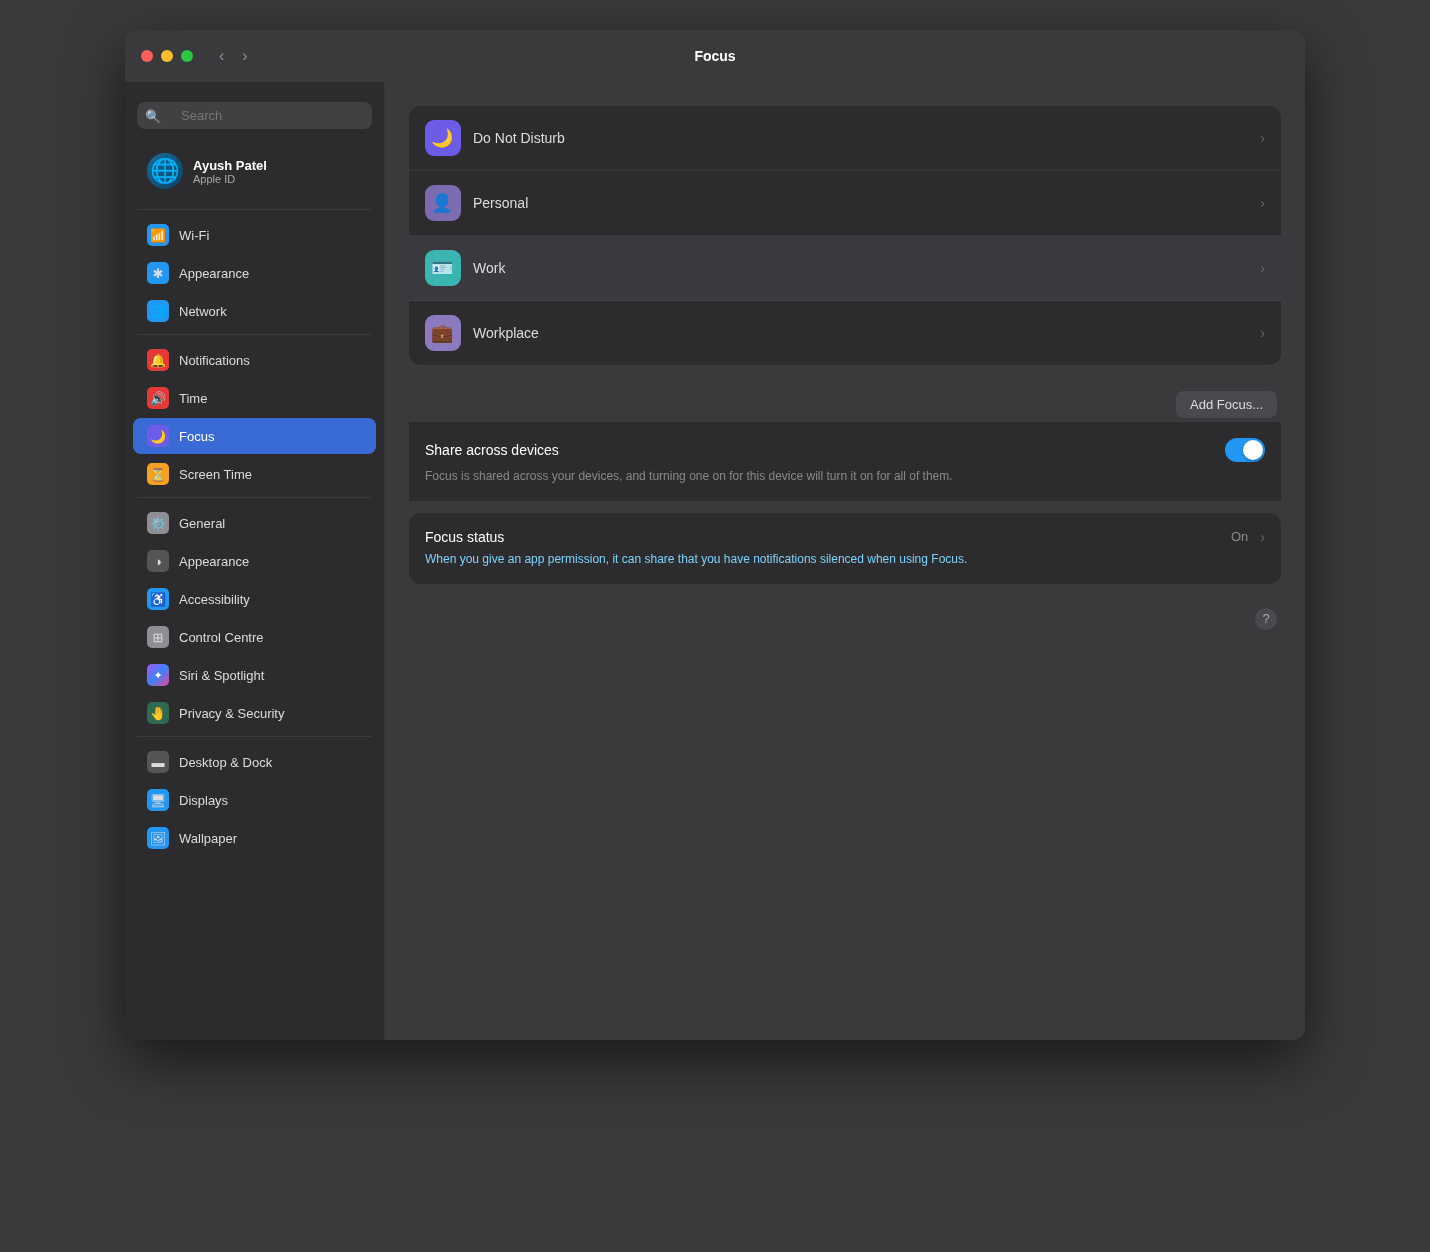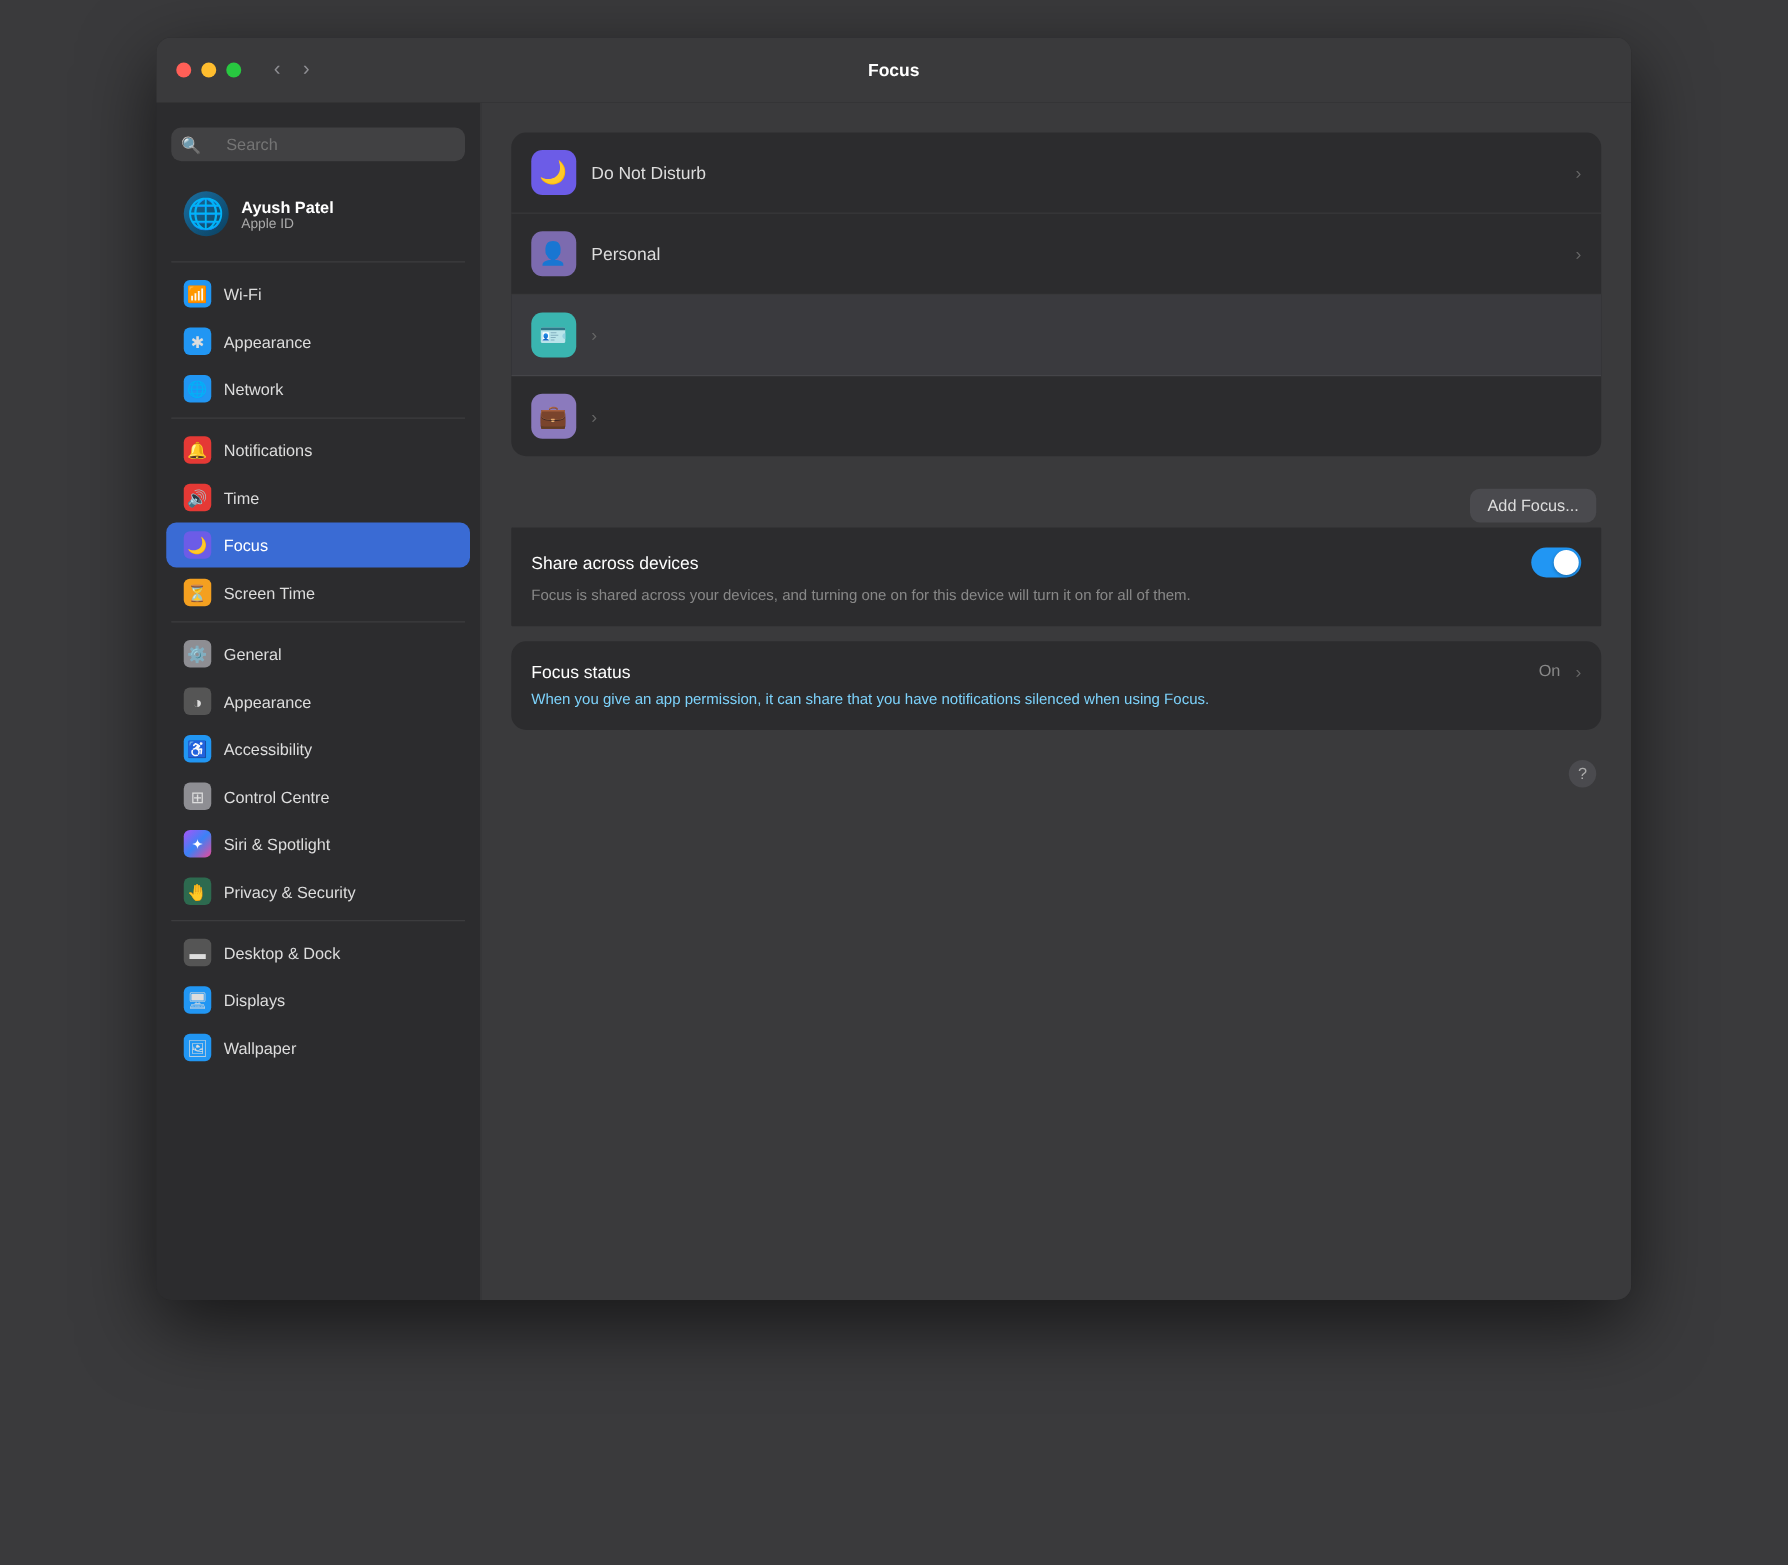--- a/index.html
+++ b/index.html
@@ -470,25 +470,27 @@
         </div>
 
         <div class="focus-item">
           <div class="focus-icon focus-icon-personal">👤</div>
           <span class="focus-label">Personal</span>
           <span class="focus-chevron">›</span>
         </div>
 
         <div class="focus-item selected">
           <div class="focus-icon focus-icon-work">🪪</div>
+          <span class="focus-label">Work</span>
           <span class="focus-chevron">›</span>
         </div>
 
         <div class="focus-item">
           <div class="focus-icon focus-icon-workplace">💼</div>
+          <span class="focus-label">Workplace</span>
           <span class="focus-chevron">›</span>
         </div>
       </div>
 
       <div class="add-focus-btn">
         <button class="btn-add-focus">Add Focus...</button>
       </div>
 
       <div class="share-section">
         <div class="share-header">

